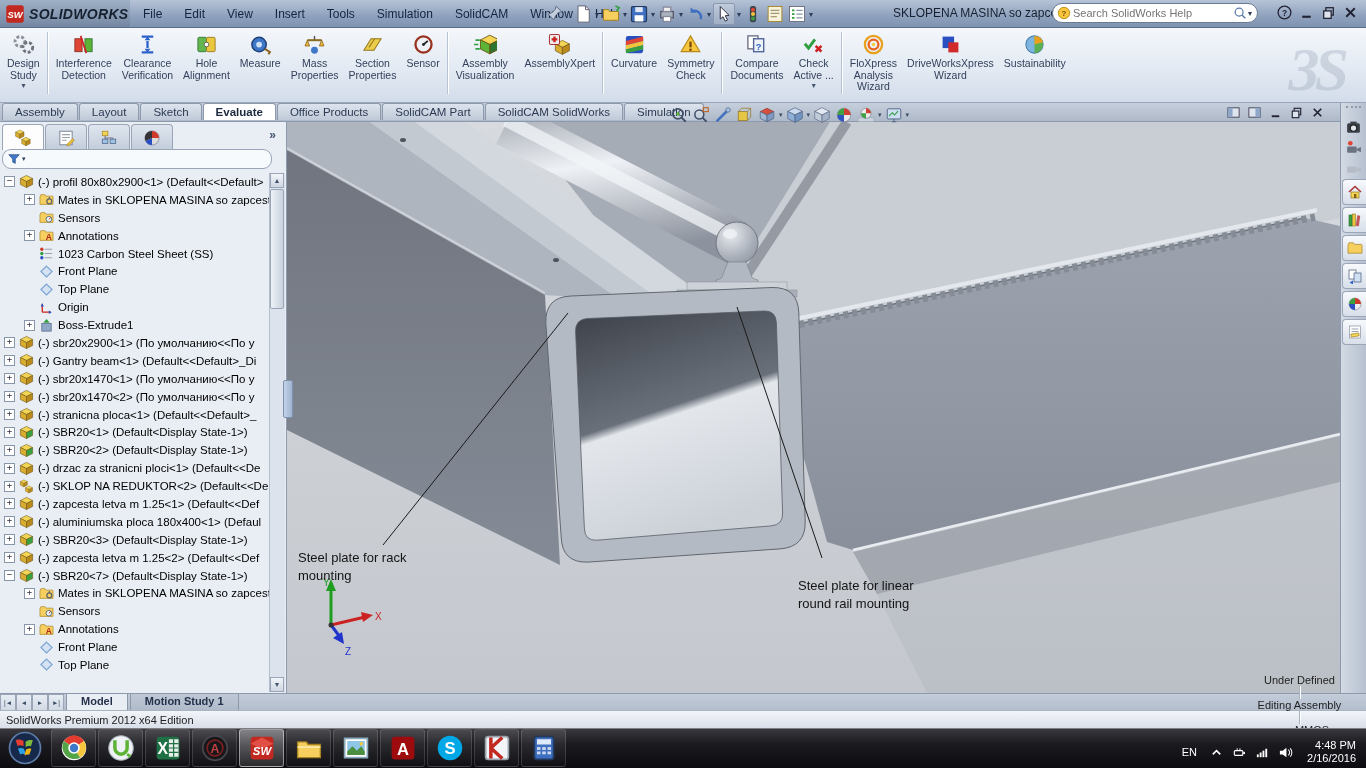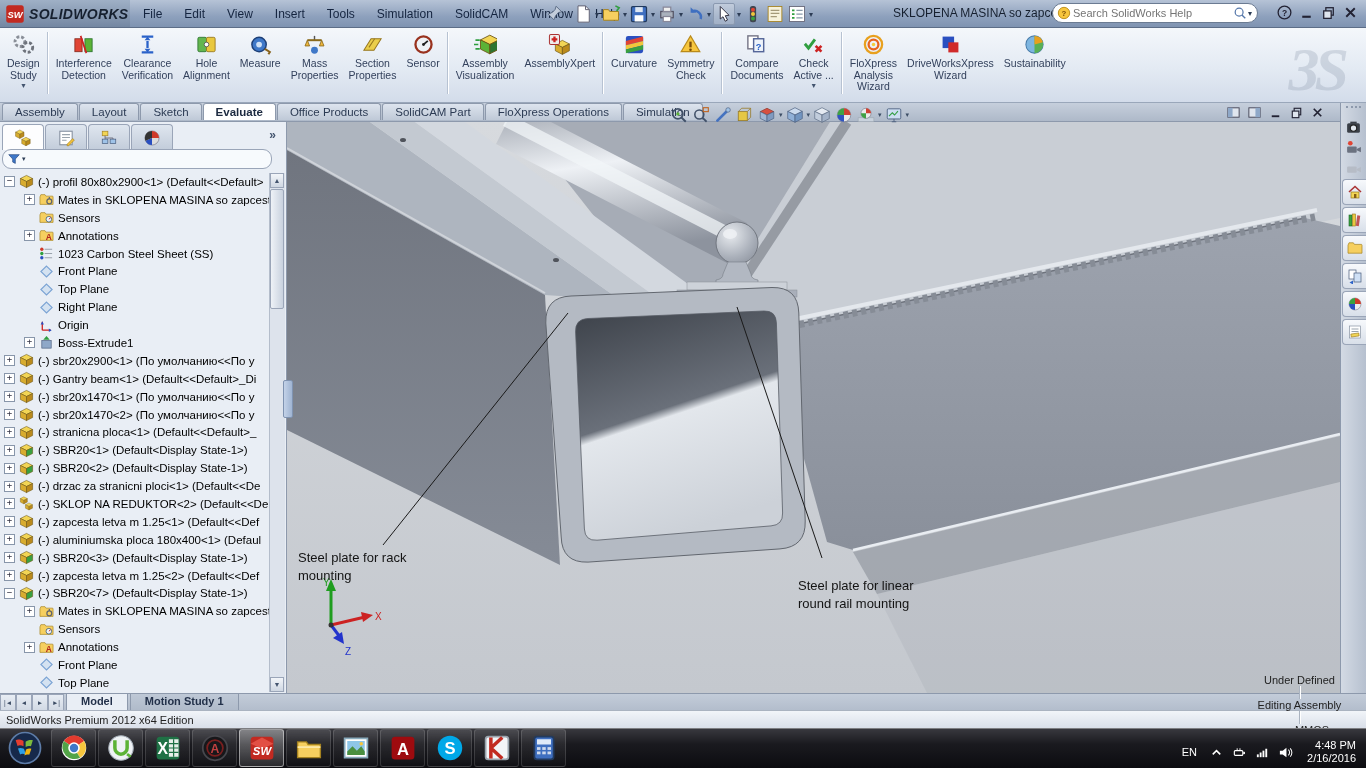--- a/index.html
+++ b/index.html
@@ -491,21 +491,21 @@
   </div>
 
   <div id="tabbar">
     <div id="cmdtabs">
         <span class="ctab">Assembly</span>
         <span class="ctab">Layout</span>
         <span class="ctab">Sketch</span>
         <span class="ctab active">Evaluate</span>
         <span class="ctab">Office Products</span>
         <span class="ctab">SolidCAM Part</span>
-        <span class="ctab">FloXpress Operations</span>
+        <span class="ctab">SolidCAM SolidWorks</span>
         <span class="ctab">Simulation</span>
       </div>
     <div id="docctrl">
         <span class="dctrl ico">
           <svg viewBox="0 0 16 16">
             <rect x="2" y="3" width="12" height="10" fill="#dfe5ee" stroke="#445"></rect>
             <rect x="2" y="3" width="5" height="10" fill="#8fa8c8"></rect>
           </svg>
         </span>
         <span class="dctrl ico">
@@ -740,29 +740,20 @@
             <svg viewBox="0 0 16 16">
               <path d="M8 2.2L14 8l-6 5.8L2 8z" fill="rgba(150,190,230,.25)" stroke="#7aa3d4" stroke-width="1.2"></path>
             </svg>
           </span>
           <span class="tlabel">Top Plane</span>
         </div>
         <div class="trow" style="padding-left: 24px;">
           <span style="width: 15px; flex: 0 0 auto;"></span>
           <span class="tico ico">
             <svg viewBox="0 0 16 16">
-              <path d="M8 2.2L14 8l-6 5.8L2 8z" fill="rgba(150,190,230,.25)" stroke="#7aa3d4" stroke-width="1.2"></path>
-            </svg>
-          </span>
-          <span class="tlabel">Right Plane</span>
-        </div>
-        <div class="trow" style="padding-left: 24px;">
-          <span style="width: 15px; flex: 0 0 auto;"></span>
-          <span class="tico ico">
-            <svg viewBox="0 0 16 16">
               <path d="M3.5 13h9M3.5 13V4" fill="none" stroke="#cc2222" stroke-width="1.4"></path>
               <path d="M13.5 13l-3-1.8v3.6zM3.5 3.5L1.8 6.8h3.4z" fill="#2a4fc0"></path>
             </svg>
           </span>
           <span class="tlabel">Origin</span>
         </div>
         <div class="trow" style="padding-left: 24px;">
           <span class="texp">+</span>
           <span class="tico ico">
             <svg viewBox="0 0 16 16">

